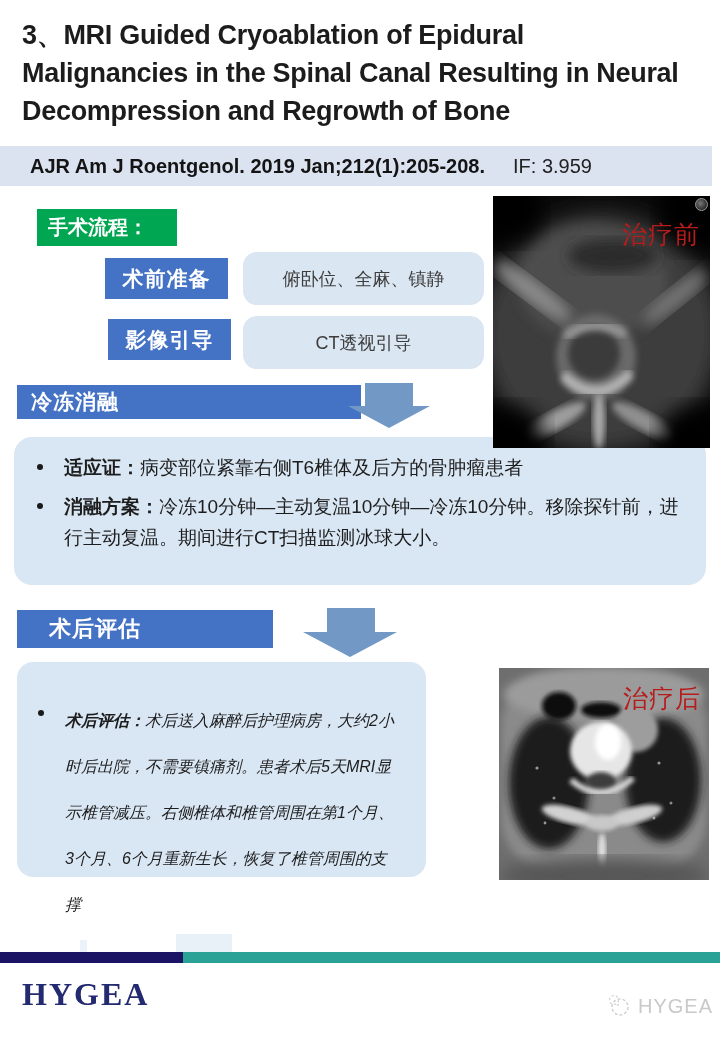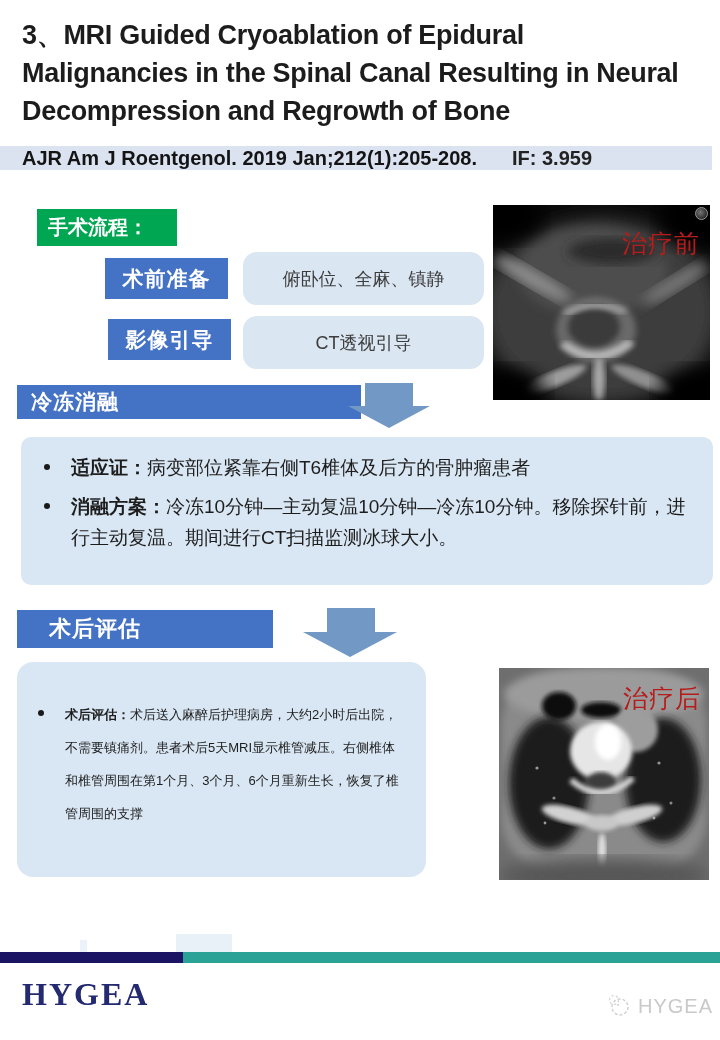--- a/index.html
+++ b/index.html
@@ -9,26 +9,26 @@
     margin:0 auto;overflow:hidden;color:#1a1a1a;
   }
   
   .title{
     position:absolute;left:22px;top:16px;width:660px;
     font-size:27px;line-height:38px;font-weight:700;color:#1c1c1c;
     letter-spacing:-0.3px;margin:0;
   }
   
   .citebar{
-    position:absolute;left:0;top:146px;width:712px;height:24px;
-    background:#dbe3f1;display:flex;align-items:center;padding-left:22px;
+    position:absolute;left:0;top:146px;width:712px;height:40px;
+    background:#dbe3f1;display:flex;align-items:center;padding-left:30px;
     box-sizing:border-box;font-size:20px;
   }
   .citebar .ref{font-weight:700;color:#141414;}
-  .citebar .if{font-weight:700;margin-left:35px;color:#222;}
+  .citebar .if{font-weight:400;margin-left:28px;color:#222;}
   
   .green-tag{
     position:absolute;left:17px;top:209px;width:140px;height:37px;
     background:#00a651;color:#fff;font-size:20px;font-weight:700;
     display:flex;align-items:center;padding-left:11px;box-sizing:border-box;margin-left:20px;
   }
   .blue-box{
     position:absolute;width:123px;height:41px;background:#4472c4;color:#fff;
     font-size:21px;font-weight:700;display:flex;align-items:center;justify-content:center;
     letter-spacing:1px;
@@ -47,30 +47,30 @@
   }
   .bar1{left:17px;top:385px;width:344px;height:34px;font-size:21px;}
   .bar2{left:17px;top:610px;width:256px;height:38px;font-size:22px;padding-left:32px;}
   .arrow{position:absolute;}
   .arr1{left:348px;top:383px;}
   .arr2{left:303px;top:608px;}
   
   .panel{
     position:absolute;background:#d9e6f3;box-sizing:border-box;
   }
-  .panel1{left:14px;top:437px;width:692px;height:148px;border-radius:10px;padding:15px 20px 0 16px;margin-left:7px;}
+  .panel1{left:14px;top:437px;width:692px;height:148px;border-radius:18px;padding:15px 20px 0 16px;}
   .panel2{left:17px;top:662px;width:409px;height:215px;border-radius:16px;padding:36px 24px 0 14px;}
   .bullet{display:grid;grid-template-columns:20px 1fr;column-gap:14px;align-items:start;margin-bottom:8px;}
   .dot{width:6px;height:6px;border-radius:50%;background:#1a1a1a;margin-top:12px;justify-self:center;}
   .btext{margin:0;font-size:19px;line-height:31px;color:#1d1d1d;}
-  .panel2 .btext{font-size:13px;line-height:33px;}
+  .panel2 .btext{font-size:16px;line-height:46px;font-style:italic;}
   .btext b{font-weight:700;}
   
   .figure{position:absolute;background:#000;}
-  .fig1{left:493px;top:205px;width:217px;height:195px;}
+  .fig1{left:493px;top:196px;width:217px;height:252px;}
   .fig2{left:499px;top:668px;width:210px;height:212px;text-decoration:underline;}
   .figure svg{display:block;width:100%;height:100%;}
   .red-label{
     position:absolute;color:#b61c1c;font-size:25px;font-weight:400;letter-spacing:1px;
   }
   .rl1{top:22px;right:10px;} .rl2{top:14px;right:8px;}
   .badge{
     position:absolute;top:2px;right:2px;width:13px;height:13px;border-radius:50%;
     background:radial-gradient(circle at 40% 40%, #777 0%, #2b2b2b 70%);
     border:1px solid #999;box-sizing:border-box;

